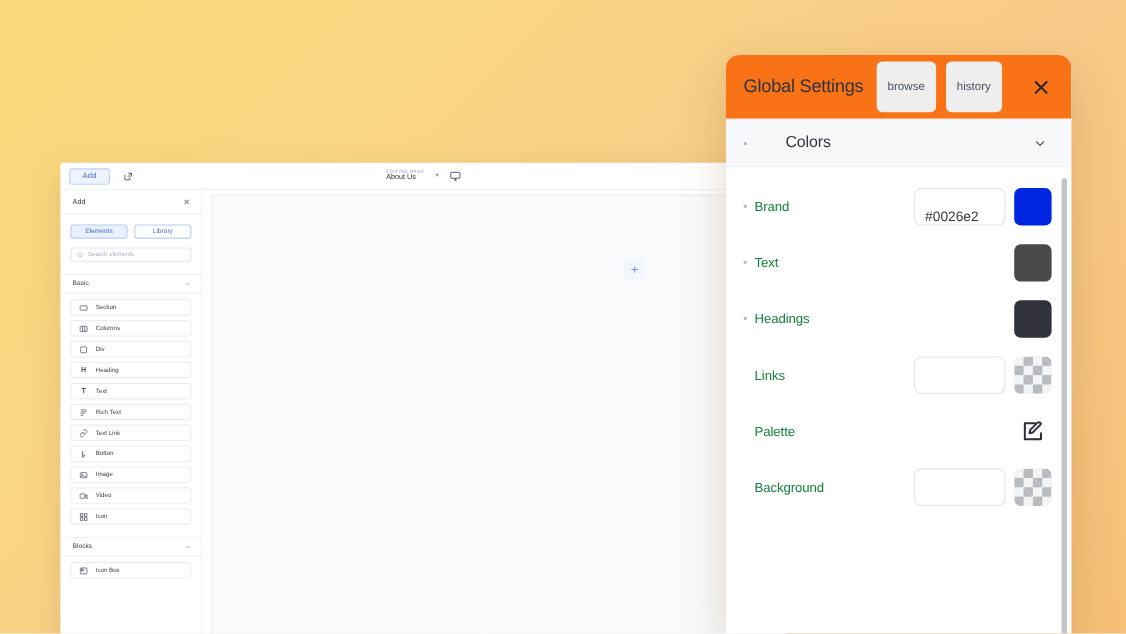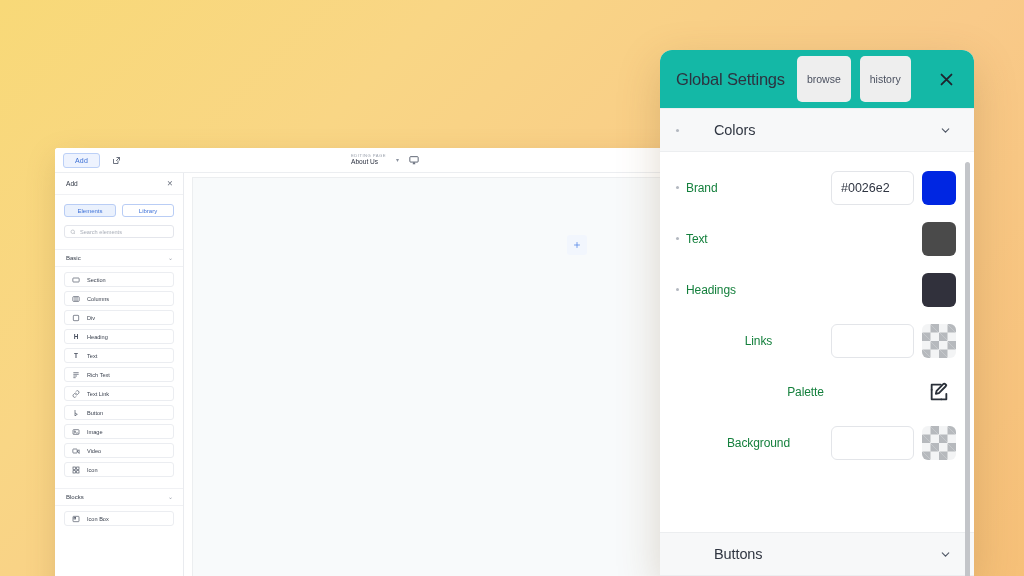--- a/index.html
+++ b/index.html
@@ -169,21 +169,21 @@
     box-shadow: 0 14px 44px rgba(120,80,30,0.22);
     overflow: hidden;
     display: flex; flex-direction: column;
   }
   #settings-header {
     height: 58px;
     display: flex; align-items: center;
     padding: 0 18px 0 16px;
     gap: 9px;
     flex: none;
-    background: #14b8a6;
+    background: #f97316;
   }
   #settings-title {
     font-size: 16.5px;
     color: #2d3340;
     letter-spacing: -0.2px;
     margin-right: 3px;
     white-space: nowrap;
   }
   .pill {
     background: #eeeeee;
@@ -234,27 +234,27 @@
   .color-row {
     height: 51px;
     display: flex; align-items: center;
   }
   .crow-label { display: flex; align-items: center; flex: 1; min-width: 0; }
   .crow-label .dot {
     width: 3px; height: 3px; border-radius: 50%;
     background: #b3b8c0; margin-right: 7px; flex: none;
   }
   .crow-label .ltext { font-size: 12px; color: #15803d; letter-spacing: -0.1px; }
-  .crow-label.nodot { padding-left: 10px; justify-content: center; }
+  .crow-label.nodot { padding-left: 10px; }
   .hex-input {
     width: 83px; height: 34px;
     border: 1px solid #e3e5e9;
     border-radius: 6px;
     background: #fff;
-    display: flex; align-items: center;
+    display: flex; align-items: flex-end;
     padding: 0 9px;
     flex: none;
     margin-right: 8px;
   }
   .hex-input .hval { font-size: 12.5px; color: #2f3542; }
   .swatch {
     width: 34px; height: 34px;
     border-radius: 6px;
     flex: none;
   }
@@ -545,23 +545,15 @@
       <span class="crow-label nodot">
         <span class="ltext">Background</span>
       </span>
       <span class="hex-input">
         <span class="hval"></span>
       </span>
       <span class="swatch checker"></span>
     </div>
   </div>
 
-  <div class="section-head">
-    <span class="stitle" style="padding-left:10px">Buttons</span>
-    <span class="chev">
-      <svg viewBox="0 0 24 24" fill="none" stroke="currentColor" stroke-width="2" stroke-linecap="round">
-          <path d="M6 9l6 6 6-6"></path>
-        </svg>
-    </span>
-  </div>
 
   <div id="panel-scrollbar"></div>
 </div>
 
 </body></html>

